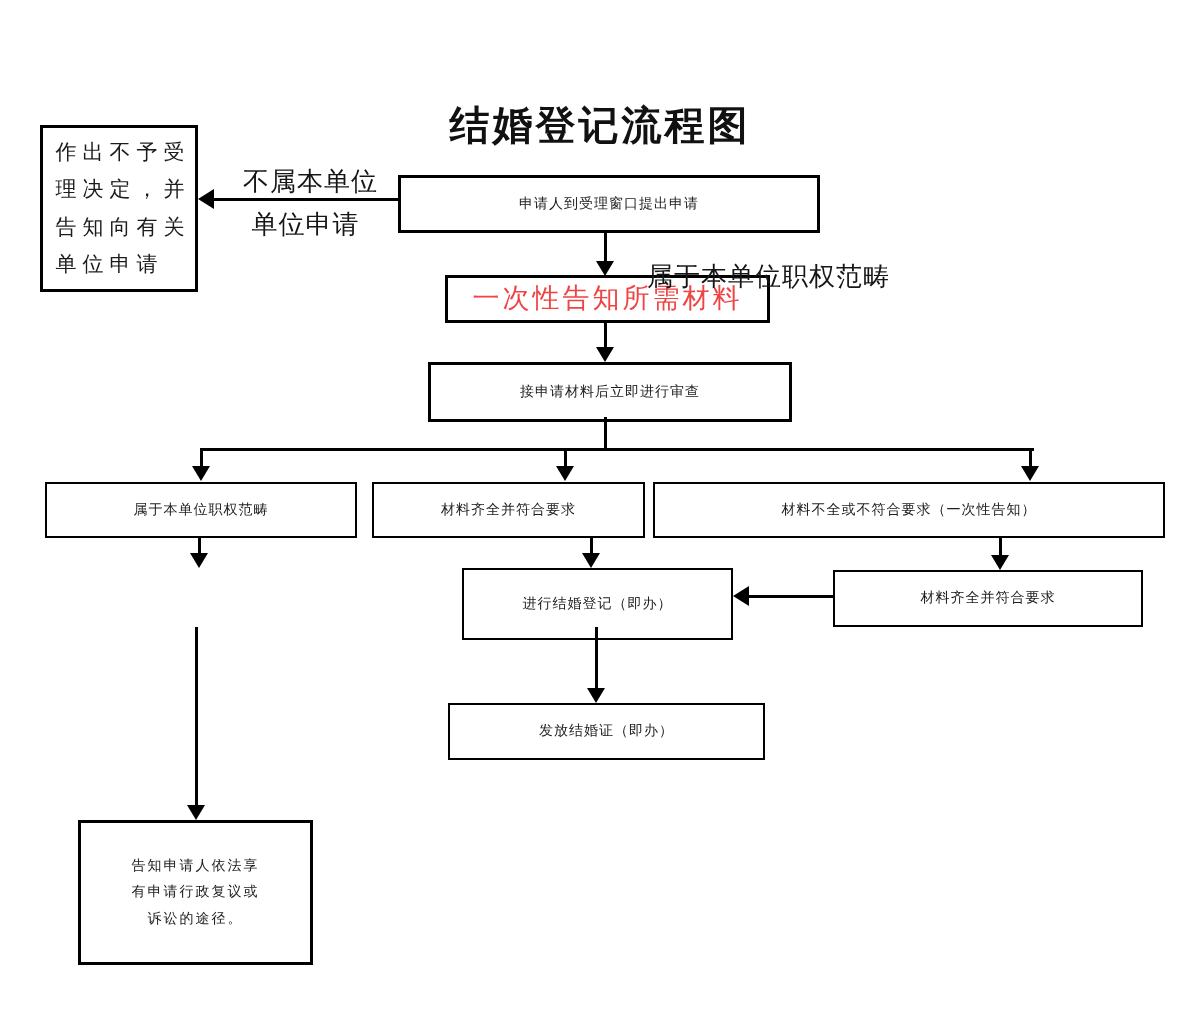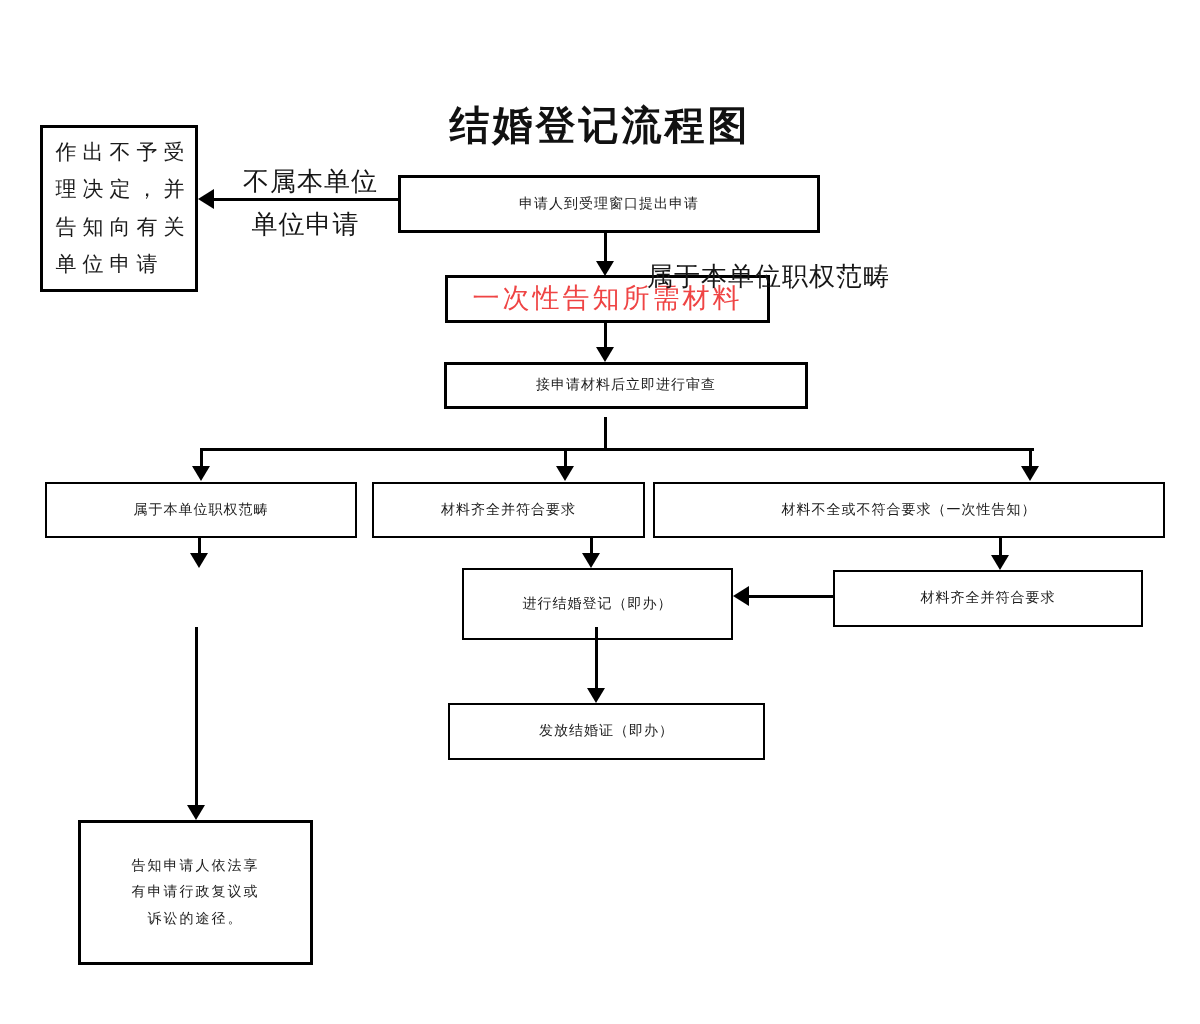--- a/index.html
+++ b/index.html
@@ -105,21 +105,21 @@
   </div>
 
   <div class="box thick" style="left:398px; top:175px; width:422px; height:58px;">
     <div class="box-text">申请人到受理窗口提出申请</div>
   </div>
 
   <div class="box thick inform" style="left:445px; top:275px; width:325px; height:48px;">
     <div class="box-text">一次性告知所需材料</div>
   </div>
 
-  <div class="box thick" style="left:444px; top:362px; width:364px; height:47px;">
+  <div class="box thick" style="left:428px; top:362px; width:364px; height:60px;">
     <div class="box-text">接申请材料后立即进行审查</div>
   </div>
 
   <div class="box" style="left:45px; top:482px; width:312px; height:56px;">
     <div class="box-text">属于本单位职权范畴</div>
   </div>
 
   <div class="box" style="left:372px; top:482px; width:273px; height:56px;">
     <div class="box-text">材料齐全并符合要求</div>
   </div>

